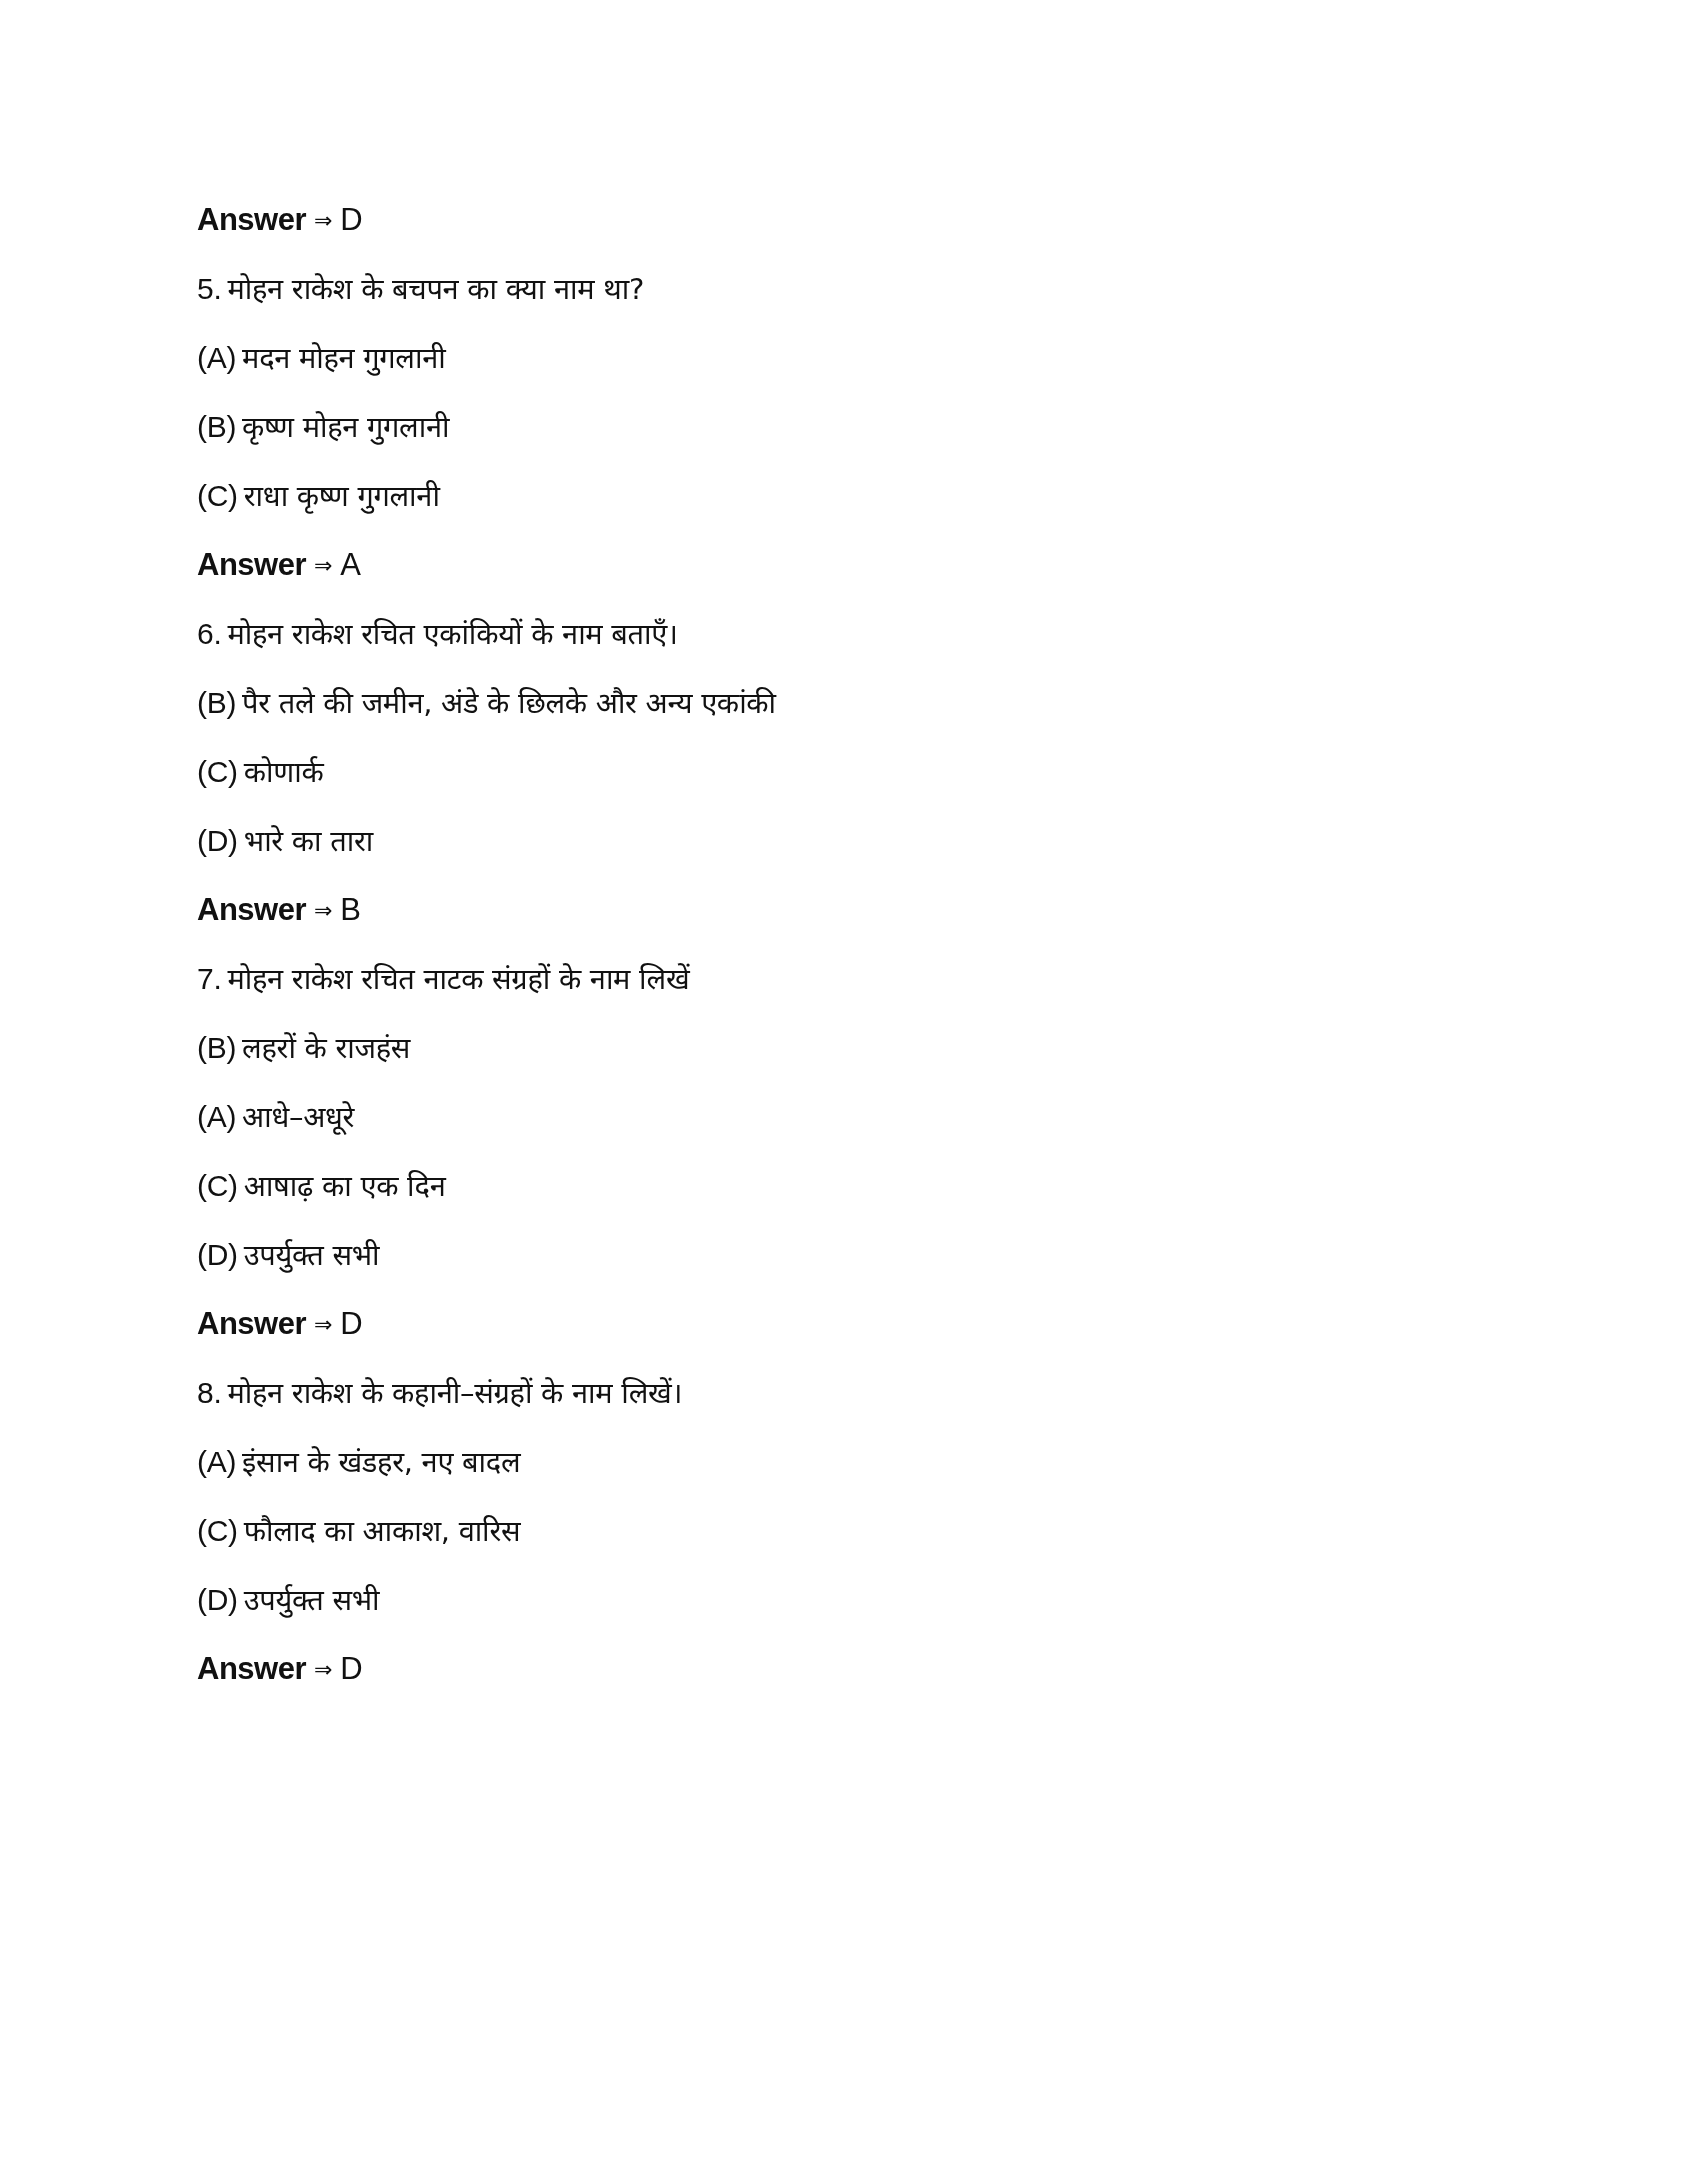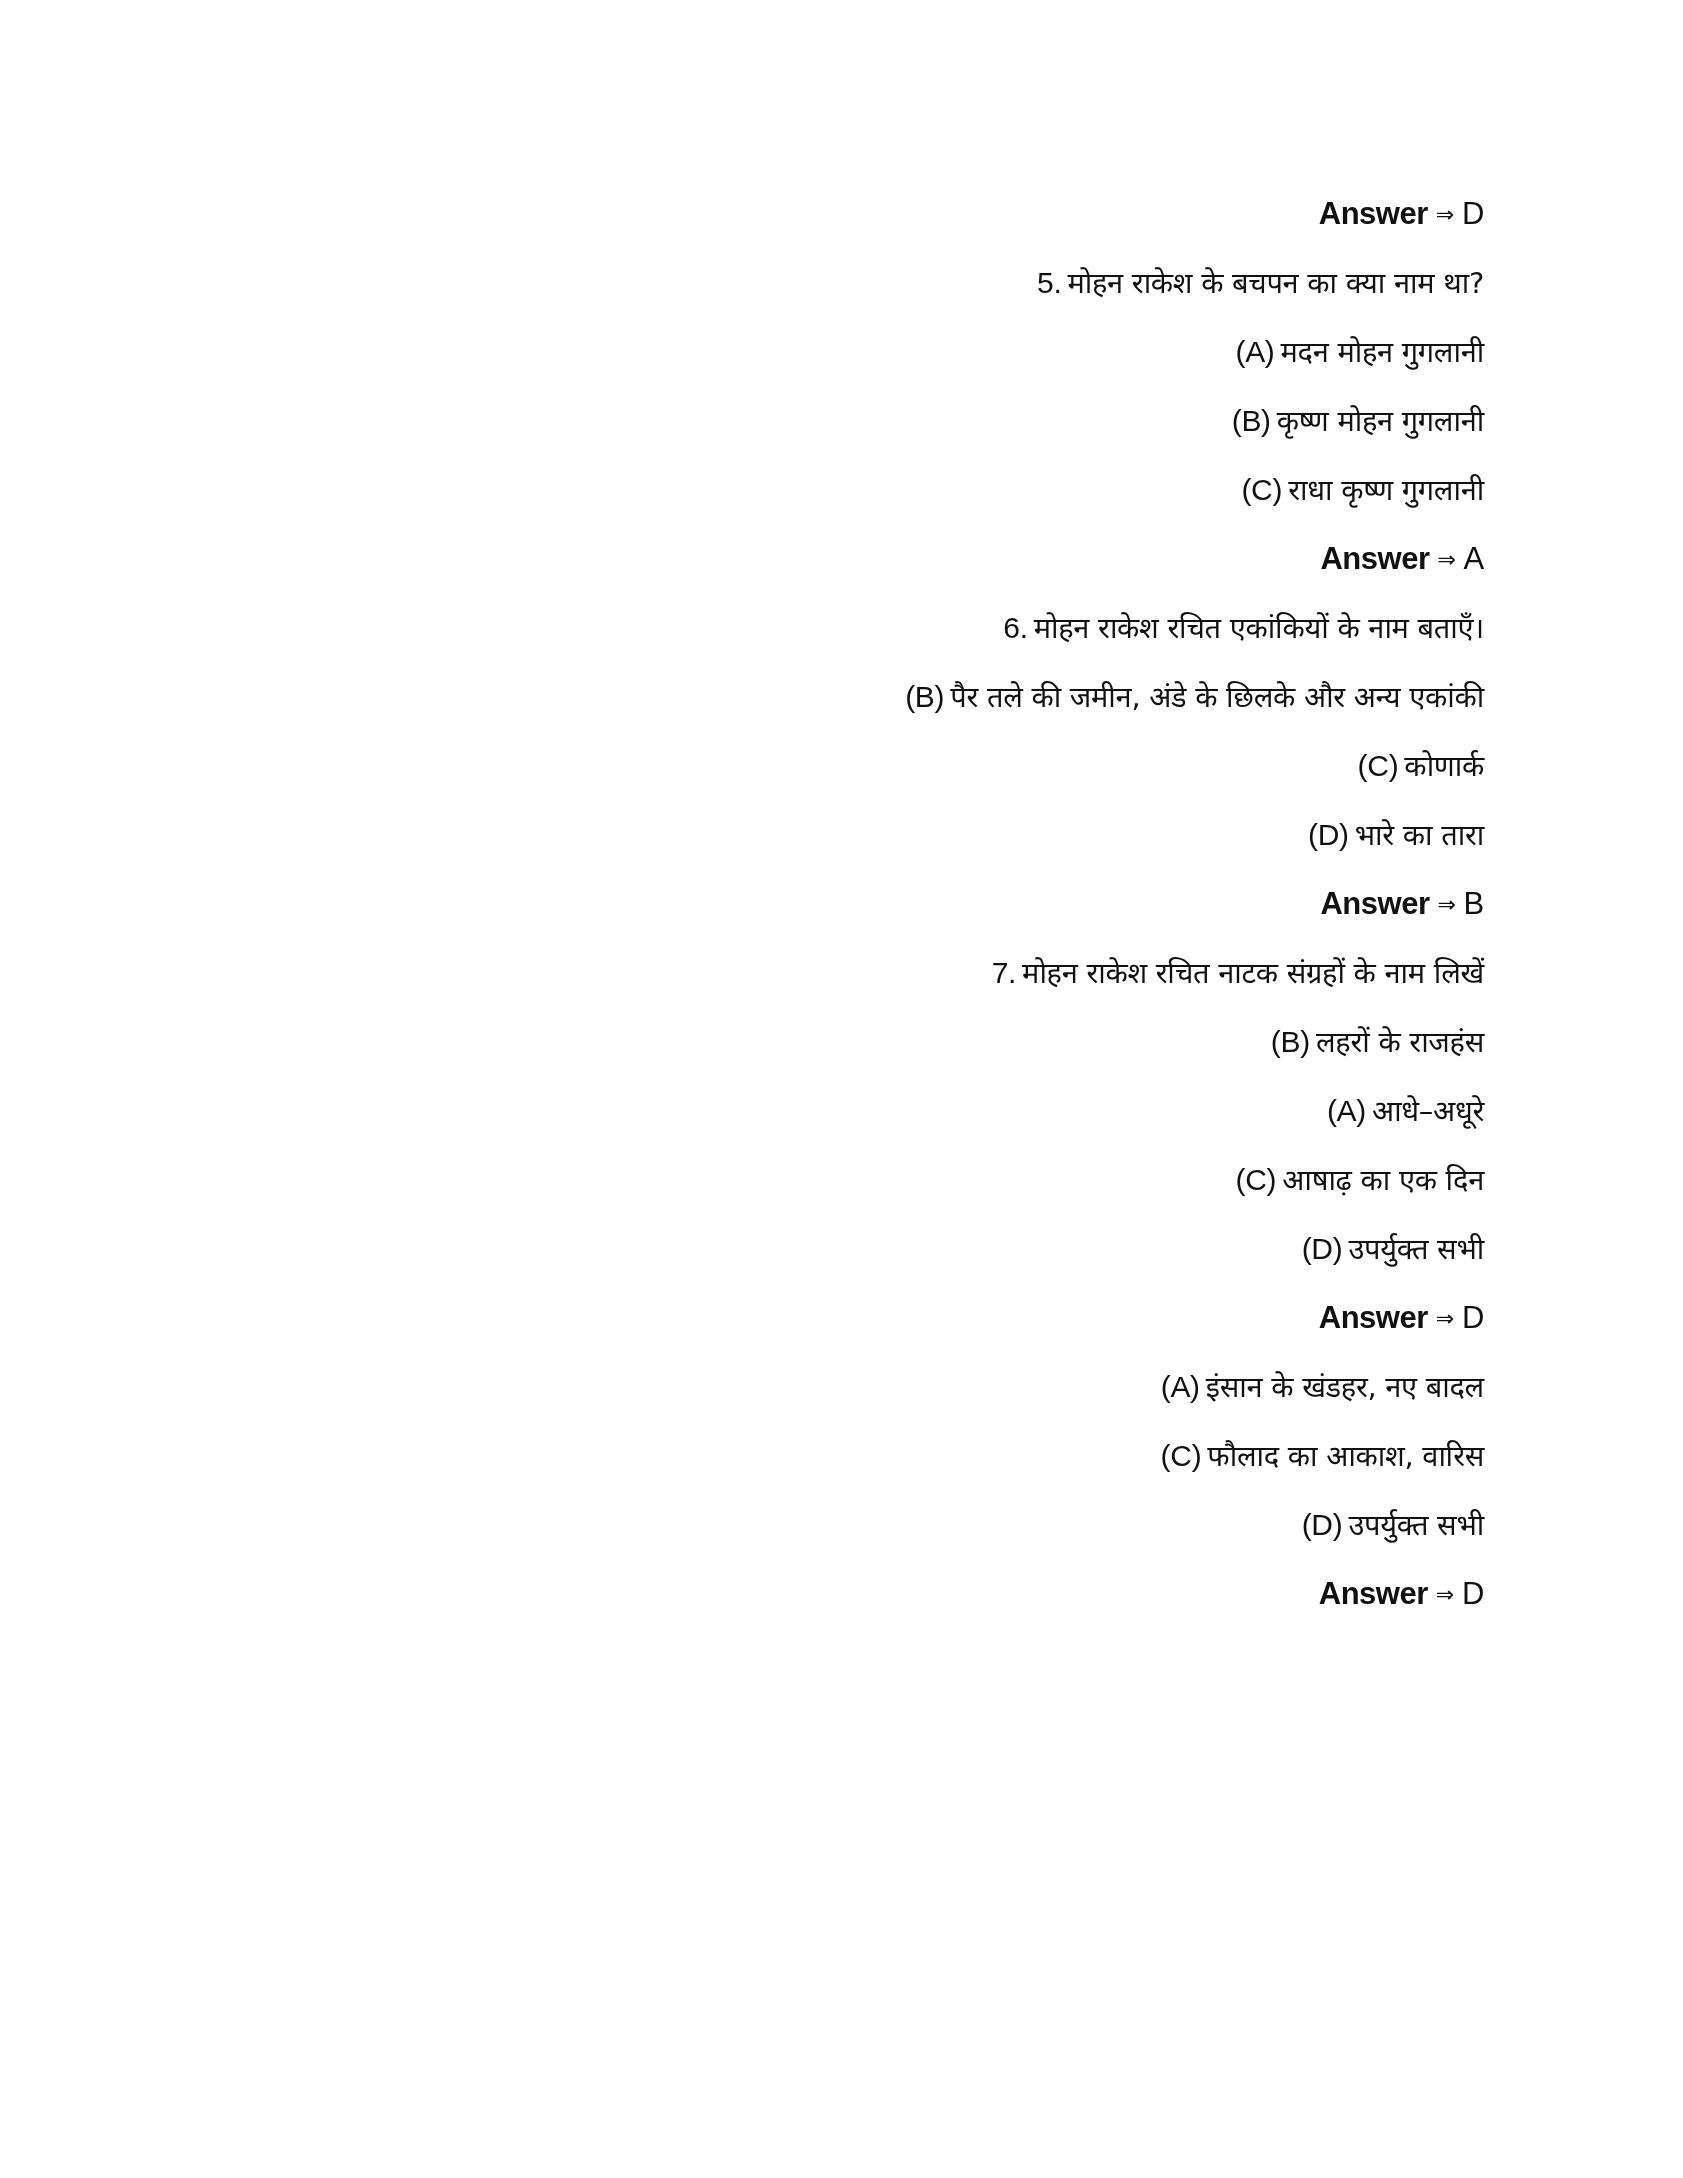--- a/index.html
+++ b/index.html
@@ -11,23 +11,22 @@
       width: 1683px;
       height: 2178px;
       position: relative;
       overflow: hidden;
       color: #111111;
       font-family: "DejaVu Sans", "Liberation Sans", sans-serif;
     }
     .page {
       position: absolute;
       left: 197px;
-      top: 186px;
+      top: 192px;
       width: 1287px;
-      text-align: right;
     }
     .line {
       height: 69px;
       line-height: 55px;
       font-size: 29px;
       white-space: nowrap;
       letter-spacing: -0.3px;
     }
     .answer-label {
       font-family: "Liberation Sans", sans-serif;
@@ -115,20 +114,23 @@
     <div class="line">
       <span class="opt-letter">(D)</span><span>उपर्युक्त सभी</span>
     </div>
     <div class="line">
       <span class="answer-label">Answer</span><span class="answer-arrow">⇒</span><span class="answer-value">D</span>
     </div>
   </div>
 
   <div>
     <div class="line">
+      <span class="q-num">8.</span><span>मोहन राकेश के कहानी–संग्रहों के नाम लिखें।</span>
+    </div>
+    <div class="line">
       <span class="opt-letter">(A)</span><span>इंसान के खंडहर, नए बादल</span>
     </div>
     <div class="line">
       <span class="opt-letter">(C)</span><span>फौलाद का आकाश, वारिस</span>
     </div>
     <div class="line">
       <span class="opt-letter">(D)</span><span>उपर्युक्त सभी</span>
     </div>
     <div class="line">
       <span class="answer-label">Answer</span><span class="answer-arrow">⇒</span><span class="answer-value">D</span>

